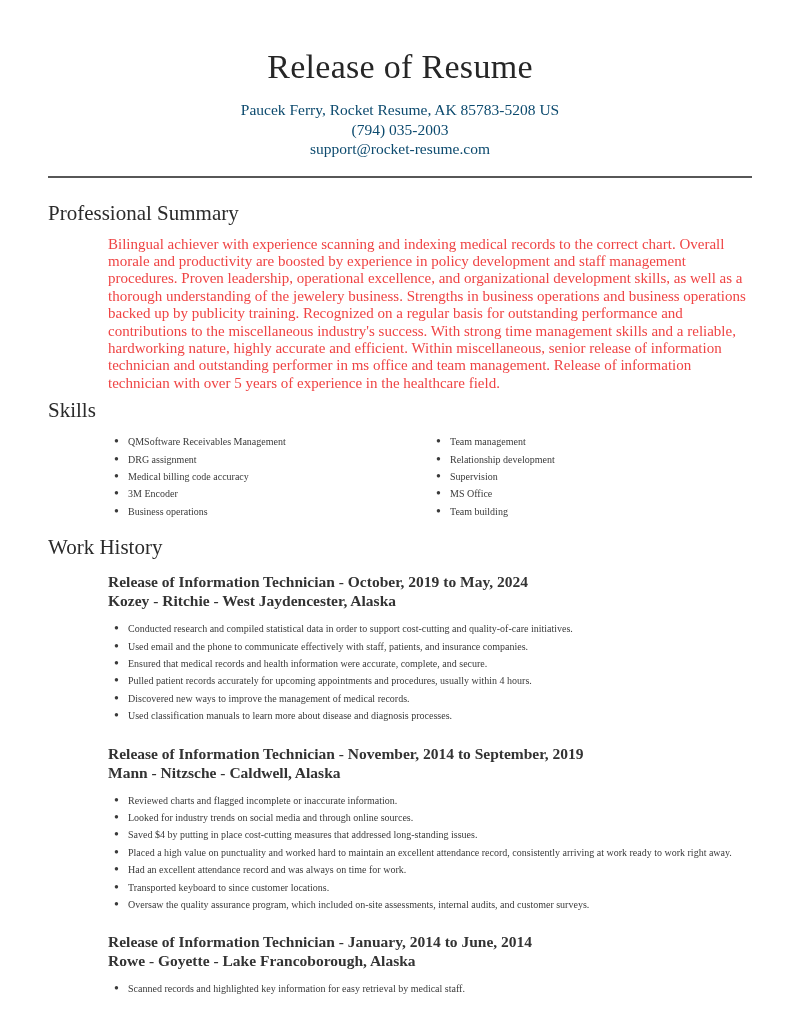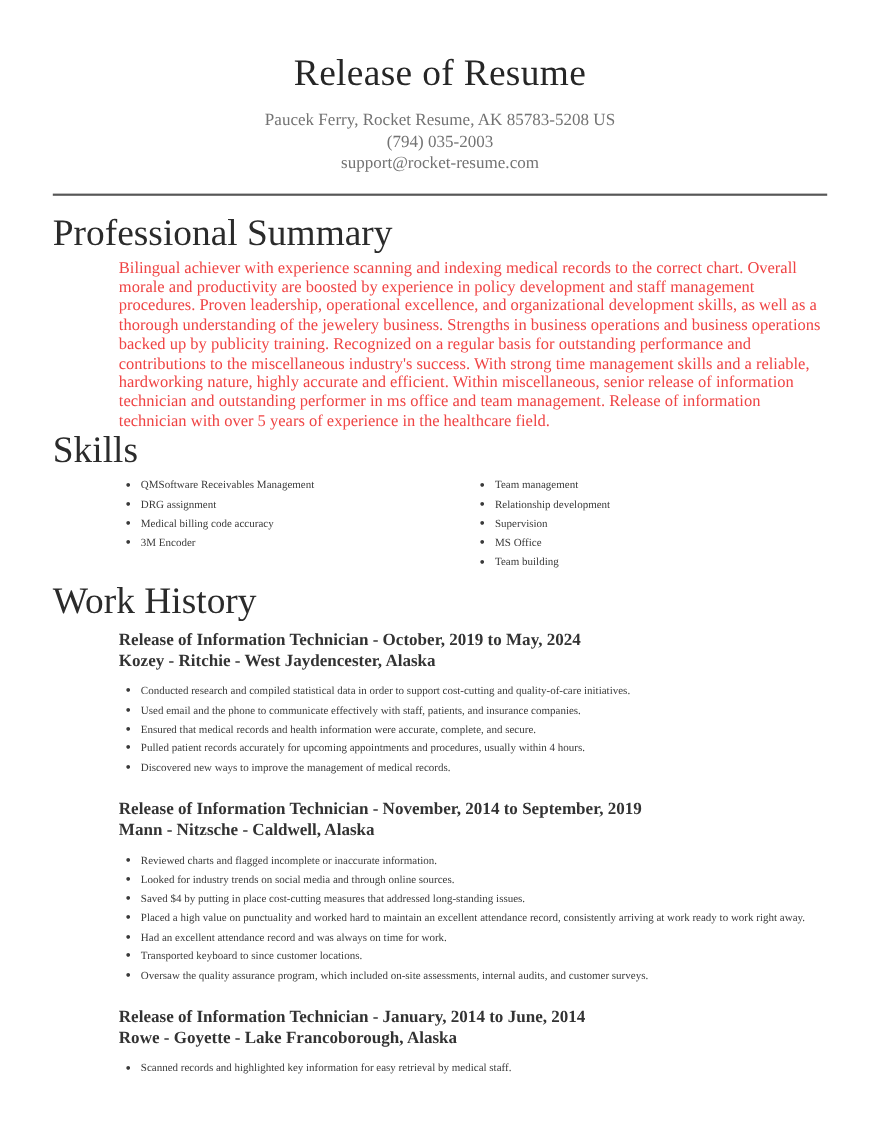--- a/index.html
+++ b/index.html
@@ -12,29 +12,29 @@
     color: #3a3a3a;
   }
   .page { padding: 34px 48px 0 48px; }
 
   
   .doc-header { text-align: center; }
   .doc-title {
     font-size: 34px; line-height: 42px; font-weight: 400;
     color: #262626; margin: 12px; letter-spacing: 0.3px;
   }
-  .contact { margin-top: 11px; font-size: 15.5px; line-height: 19.5px; color: #737373; }
+  .contact { margin-top: 11px; font-size: 15.5px; line-height: 19.5px; color: #0c4a6e; }
   .divider {
     border: none; border-top: 2px solid #575757;
     margin: 17px 0 0 0;
   }
 
   
   h2.section-heading {
-    font-size: 34px; line-height: 28px; font-weight: 400;
+    font-size: 21px; line-height: 28px; font-weight: 400;
     color: #2b2b2b; margin: 0;
   }
   .sec-summary h2 { margin-top: 21px; }
   .sec-skills  h2 { margin-top: 4px; }
   .sec-work    h2 { margin-top: 13px; }
 
   .summary-text {
     margin: 9px 0 0 60px;
     font-size: 15px; line-height: 17.4px;
     color: #ef4444;
@@ -88,20 +88,21 @@
 
   <section class="sec-skills">
     <h2 class="section-heading">Skills</h2>
     <div class="skills-grid">
       <ul class="blist">
 
       <li>QMSoftware Receivables Management</li>
           <li>DRG assignment</li>
           <li>Medical billing code accuracy</li>
           <li>3M Encoder</li>
+          <li>Business operations</li>
         </ul>
       <ul class="blist">
 
       <li>Team management</li>
           <li>Relationship development</li>
           <li>Supervision</li>
           <li>MS Office</li>
           <li>Team building</li>
         </ul>
     </div>
@@ -114,20 +115,21 @@
         <div class="job">
           <div class="job-title">Release of Information Technician - October, 2019 to May, 2024</div>
           <div class="job-company">Kozey - Ritchie - West Jaydencester, Alaska</div>
           <ul class="blist bullets">
 
           <li>Conducted research and compiled statistical data in order to support cost-cutting and quality-of-care initiatives.</li>
             <li>Used email and the phone to communicate effectively with staff, patients, and insurance companies.</li>
             <li>Ensured that medical records and health information were accurate, complete, and secure.</li>
             <li>Pulled patient records accurately for upcoming appointments and procedures, usually within 4 hours.</li>
             <li>Discovered new ways to improve the management of medical records.</li>
+            <li>Used classification manuals to learn more about disease and diagnosis processes.</li>
           </ul>
         </div>
 
         <div class="job">
           <div class="job-title">Release of Information Technician - November, 2014 to September, 2019</div>
           <div class="job-company">Mann - Nitzsche - Caldwell, Alaska</div>
           <ul class="blist bullets">
 
           <li>Reviewed charts and flagged incomplete or inaccurate information.</li>
             <li>Looked for industry trends on social media and through online sources.</li>

